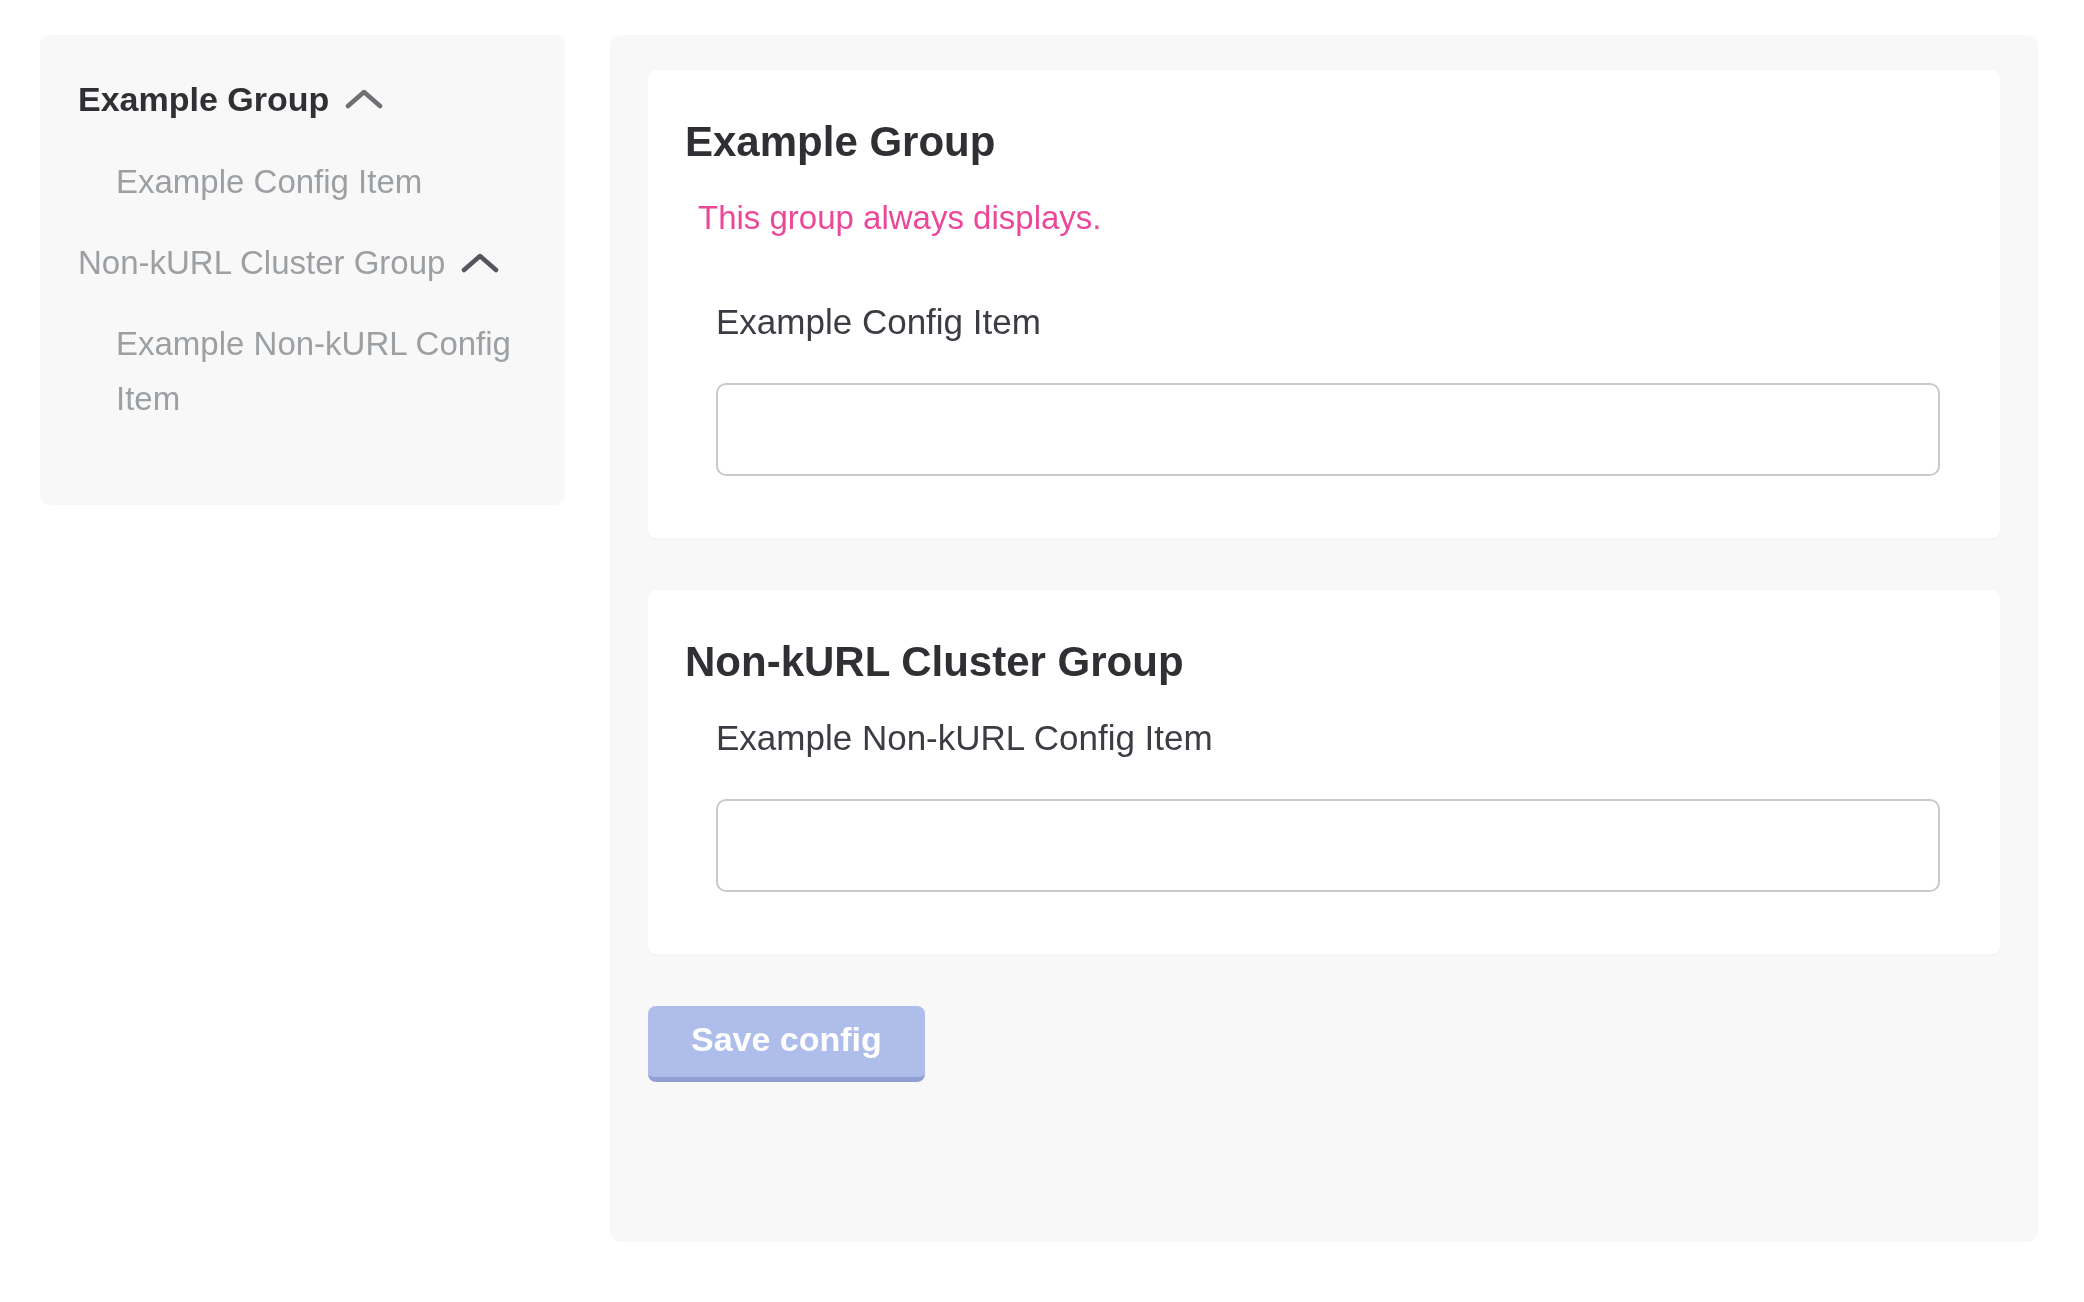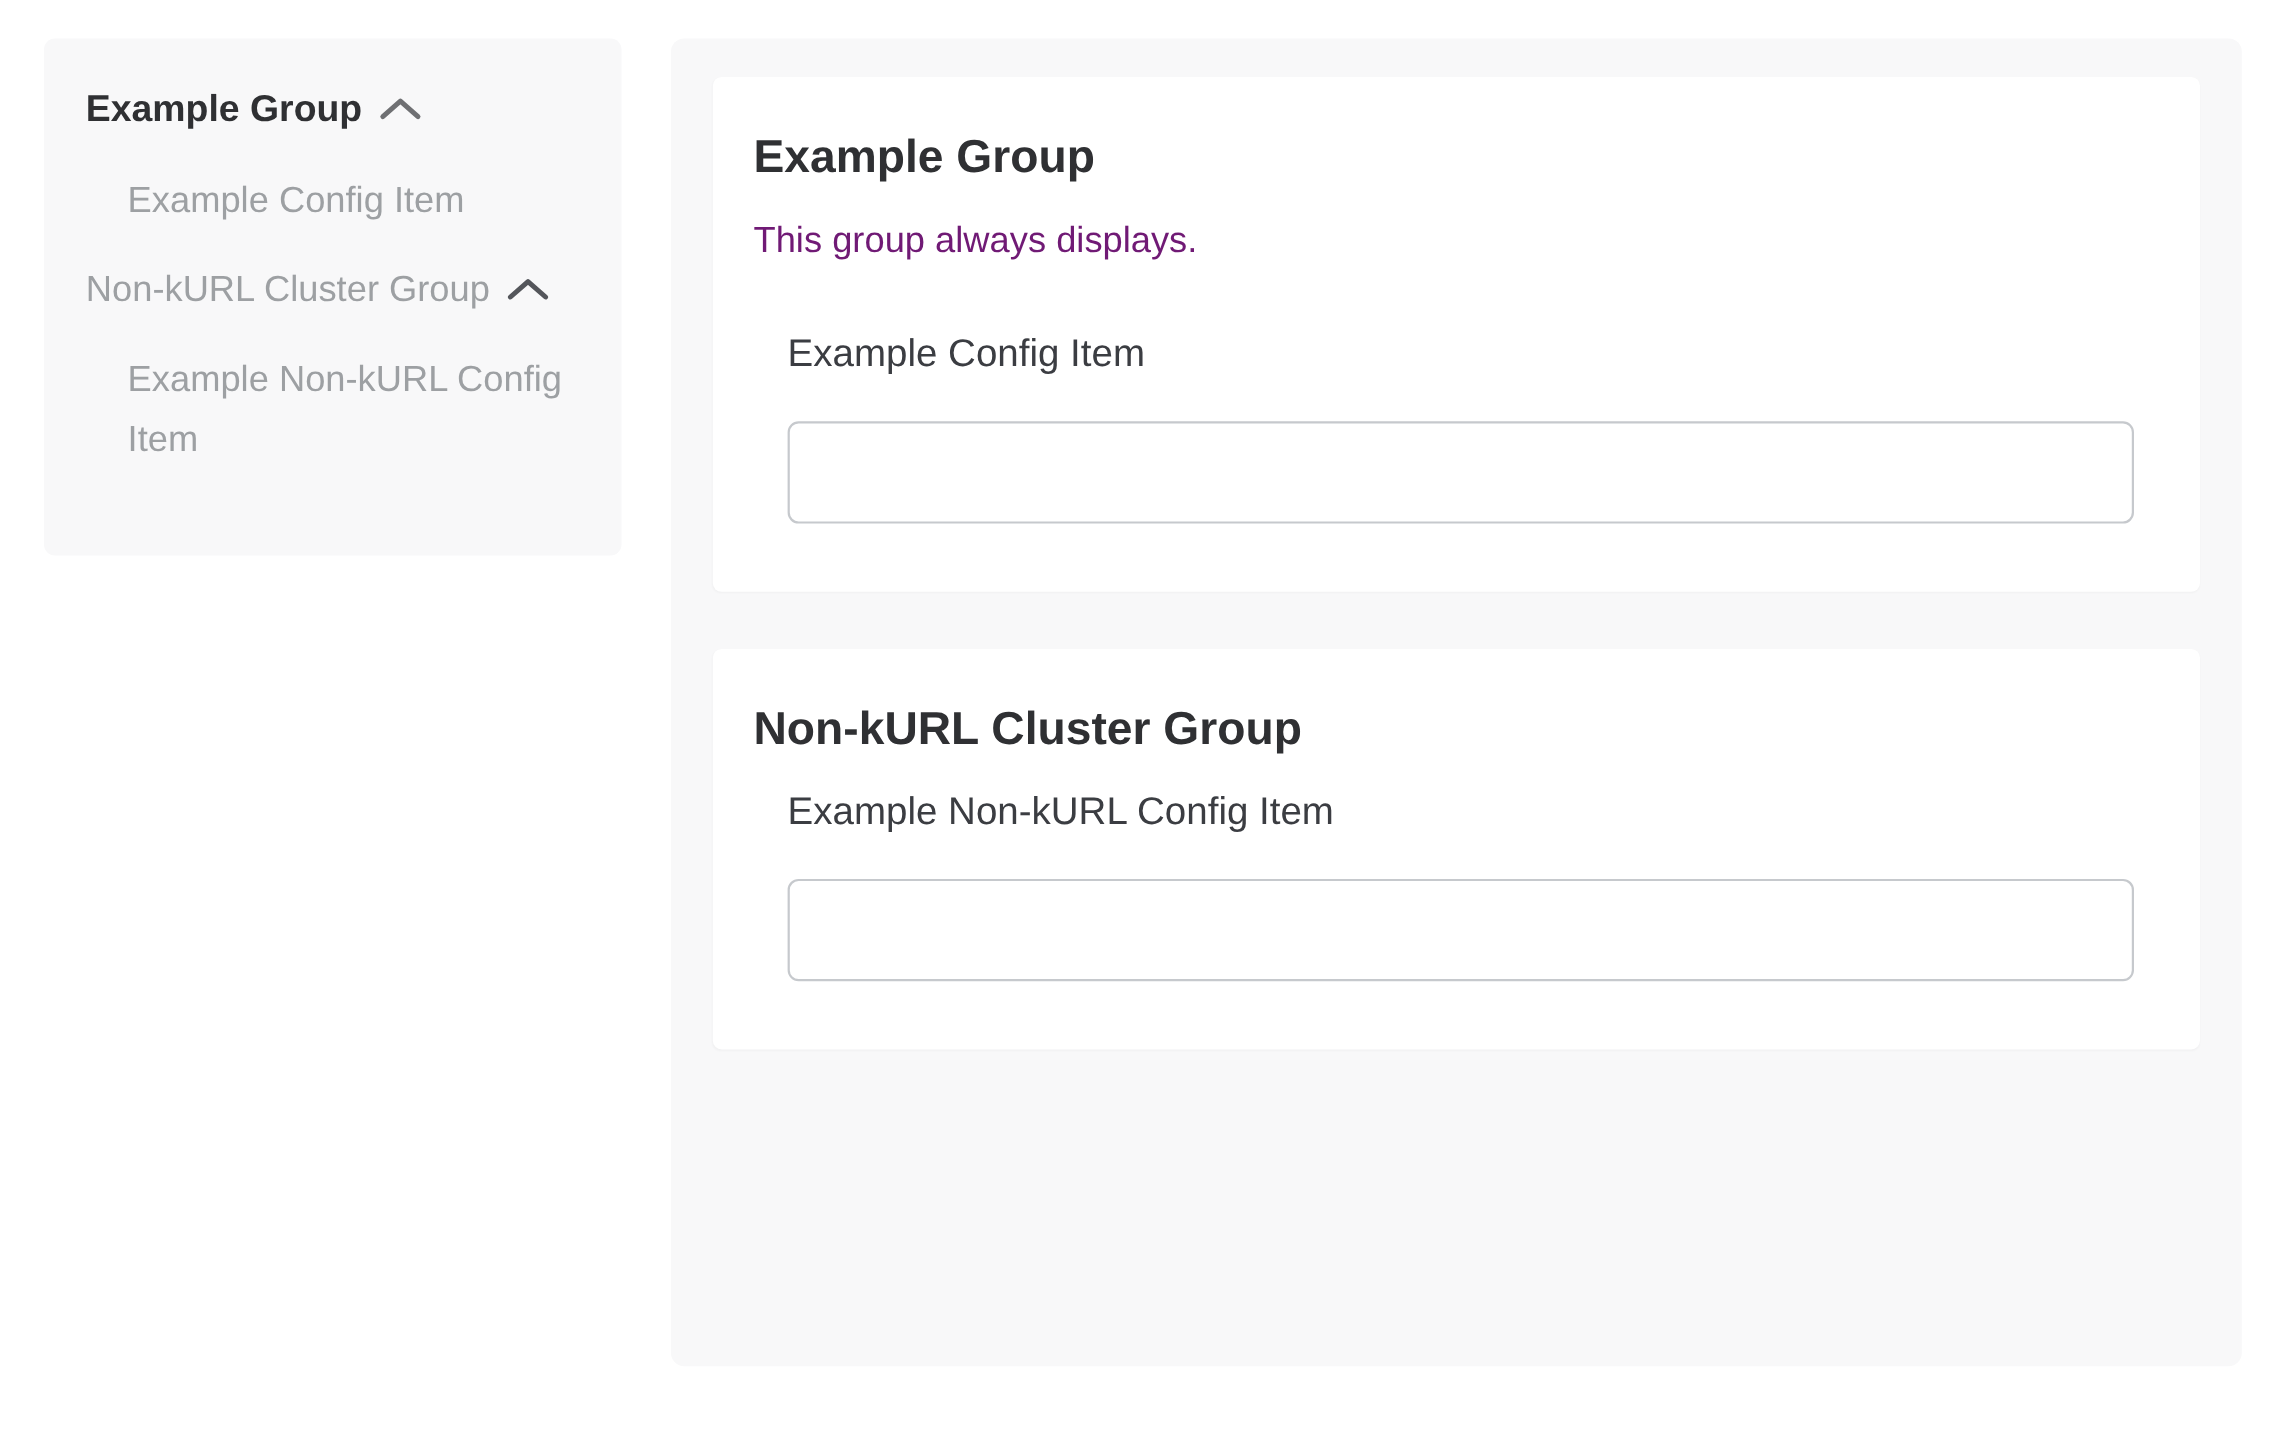--- a/index.html
+++ b/index.html
@@ -66,23 +66,24 @@
   }
   .group-card h3 {
     font-size: 42px;
     font-weight: bold;
     color: #2f3033;
     line-height: 1.2;
     margin-bottom: 30px;
   }
   .group-desc {
     font-size: 33px;
-    color: #701a75;
+    color: #ec4899;
     line-height: 1.25;
     margin-bottom: 62px;
+    margin-left: 13px;
   }
   .config-item { margin-left: 31px; }
   .config-item-label {
     display: block;
     font-size: 35px;
     font-weight: 500;
     color: #3b3d42;
     line-height: 1.2;
     margin-bottom: 40px;
   }
@@ -157,14 +158,15 @@
 
   
   <section class="group-card">
     <h3>Non-kURL Cluster Group</h3>
     <div class="config-item">
       <label class="config-item-label">Example Non-kURL Config Item</label>
       <input class="config-item-input" type="text" value="" style="">
     </div>
   </section>
 
+  <button class="save-btn">Save config</button>
 
 </main>
 
 </body></html>

